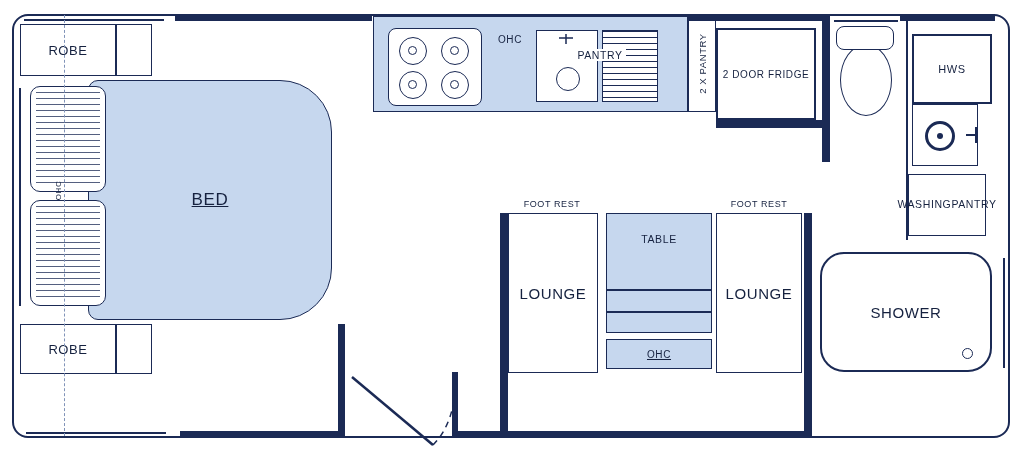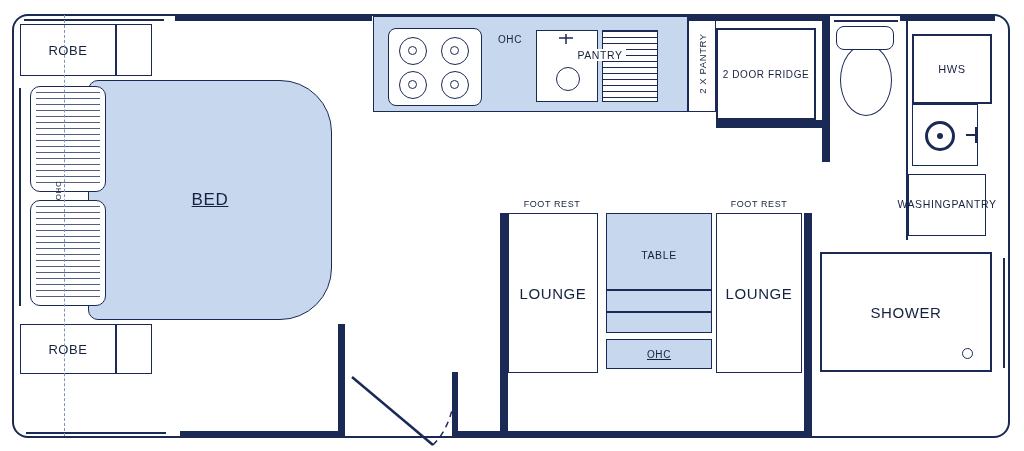--- a/index.html
+++ b/index.html
@@ -95,33 +95,33 @@
   <div class="abs white bb lbl" style="left:912px;top:34px;width:80px;height:70px;font-size:11px;">
     <span>HWS</span>
   </div>
   <div class="abs white" style="left:912px;top:104px;width:66px;height:62px;">
     <div class="circle basin" style="left:12px;top:16px;width:24px;height:24px;"></div>
   </div>
   <div class="abs white lbl" style="left:908px;top:174px;width:78px;height:62px;font-size:10.5px;flex-direction:row;line-height:1.3;">
     <span>WASHING</span>
     <span>PANTRY</span>
   </div>
-  <div class="abs white bb lbl" style="left:820px;top:252px;width:172px;height:120px;border-radius:0;font-size:15px;">
+  <div class="abs white bb lbl" style="left:820px;top:252px;width:172px;height:120px;border-radius:24px;font-size:15px;">
     <span>SHOWER</span>
     <div class="circle" style="left:140px;top:94px;width:9px;height:9px;"></div>
   </div>
 
 
   <div class="abs txt" style="left:506px;top:199px;width:92px;font-size:9px;">FOOT REST</div>
   <div class="abs txt" style="left:714px;top:199px;width:90px;font-size:9px;">FOOT REST</div>
   <div class="abs white lbl" style="left:508px;top:213px;width:90px;height:160px;font-size:15px;">
     <span>LOUNGE</span>
   </div>
   <div class="abs blue" style="left:606px;top:213px;width:106px;height:120px;"></div>
-  <div class="abs txt" style="left:606px;top:233px;width:106px;font-size:10.5px;margin-top:16px;">TABLE</div>
+  <div class="abs txt" style="left:606px;top:233px;width:106px;font-size:10.5px;">TABLE</div>
   <div class="abs hline" style="left:606px;top:289px;width:106px;"></div>
   <div class="abs hline" style="left:606px;top:311px;width:106px;"></div>
   <div class="abs blue lbl" style="left:606px;top:339px;width:106px;height:30px;font-size:10px;">
     <span>OHC</span>
   </div>
   <div class="abs white lbl" style="left:716px;top:213px;width:86px;height:160px;font-size:15px;">
     <span>LOUNGE</span>
   </div>
 
   <div class="abs wall" style="left:175px;top:14px;width:197px;height:7px;"></div>

